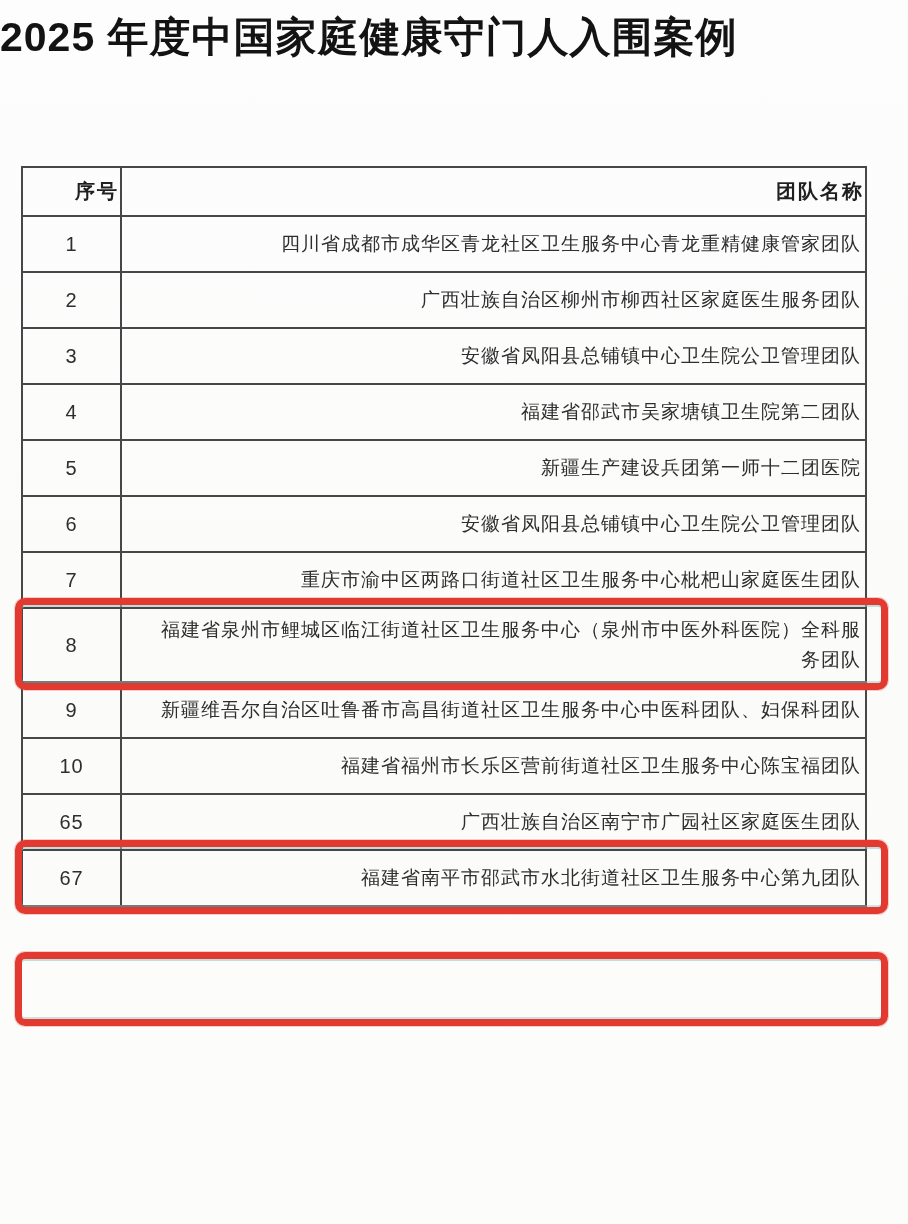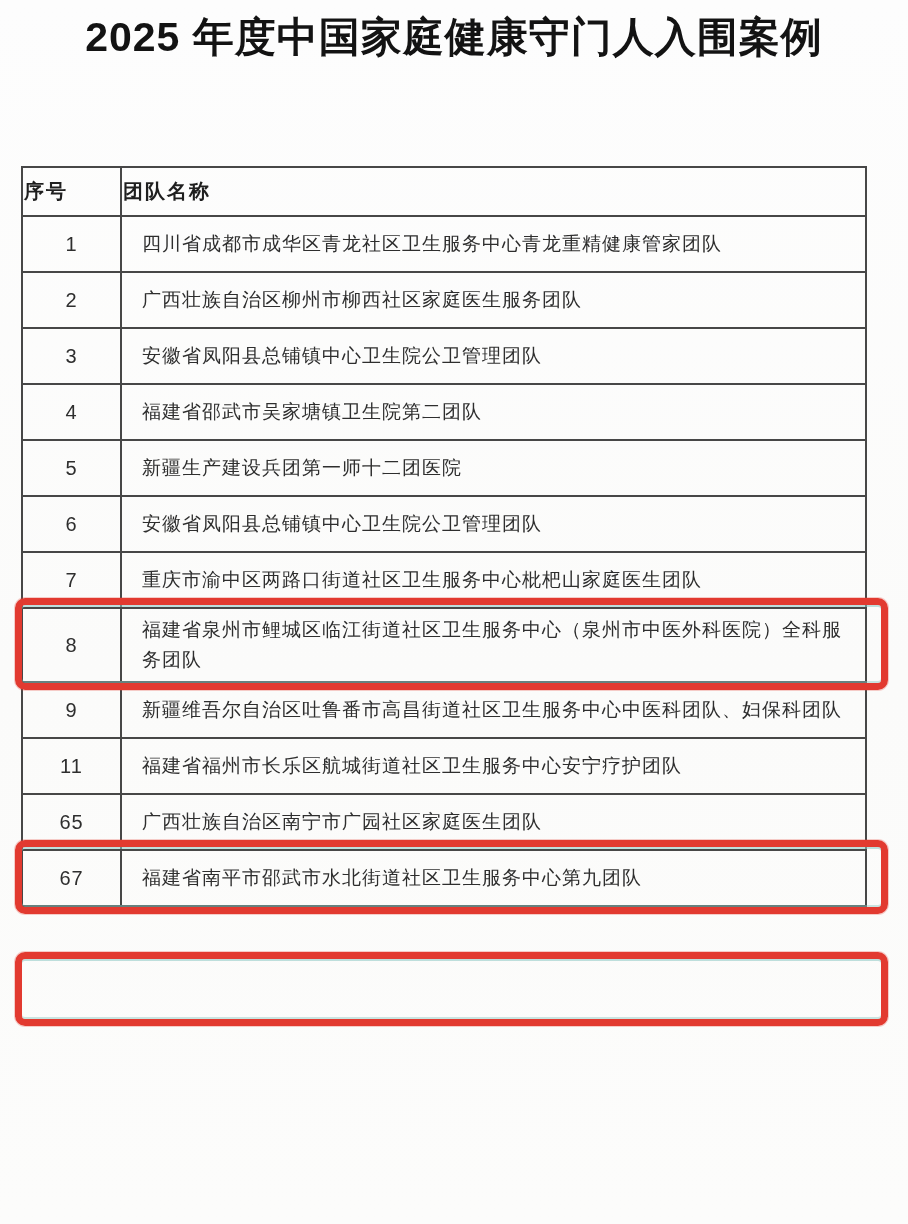--- a/index.html
+++ b/index.html
@@ -11,21 +11,21 @@
   }
   .page {
     position: relative;
     width: 908px; height: 1224px;
     background: linear-gradient(180deg, #fdfdfd 0%, #fbfbfa 55%, #fcfcfb 100%);
     box-sizing: border-box;
   }
   .doc-title {
     position: absolute;
     top: 8px; left: 0; right: 0;
-    text-align: center;
+    text-align: left;
     color: #131313;
     font-weight: 700;
     font-size: 41px;
     line-height: 59px;
     letter-spacing: 1px;
     margin: 0;
   }
   table.team-table {
     position: absolute;
     top: 166px; left: 21px;
@@ -39,36 +39,37 @@
     border: 2px solid #474747;
     color: #2e2e2e;
     background: transparent;
     box-sizing: border-box;
   }
   table.team-table th {
     height: 49px;
     font-size: 20px;
     font-weight: 700;
     letter-spacing: 2px;
-    text-align: left;
+    text-align: right;
     color: #1f1f1f;
   }
   table.team-table td { height: 56px; }
   td.c-no {
     text-align: center;
     font-size: 20px;
     letter-spacing: 1px;
     color: #333333;
   }
   td.c-name {
     font-size: 19px;
     letter-spacing: 1px;
     line-height: 30px;
     padding: 6px 4px 6px 20px;
     word-break: break-all;
+    text-align: right;
   }
   .red-box {
     position: absolute;
     box-sizing: border-box;
     border: 7px solid #e23a30;
     border-radius: 10px;
     box-shadow: inset 0 2px 0 rgba(139, 199, 194, 0.55),
                 inset 0 -2px 0 rgba(139, 199, 194, 0.45),
                 0 0 0 1px rgba(226, 58, 48, 0.25);
     pointer-events: none;
@@ -126,22 +127,22 @@
     </tr>
         <tr>
       <td class="c-no">8</td>
       <td class="c-name">福建省泉州市鲤城区临江街道社区卫生服务中心（泉州市中医外科医院）全科服务团队</td>
     </tr>
         <tr>
       <td class="c-no">9</td>
       <td class="c-name">新疆维吾尔自治区吐鲁番市高昌街道社区卫生服务中心中医科团队、妇保科团队</td>
     </tr>
         <tr>
-      <td class="c-no">11</td>
-      <td class="c-name">福建省福州市长乐区航城街道社区卫生服务中心安宁疗护团队</td>
+      <td class="c-no">10</td>
+      <td class="c-name">福建省福州市长乐区营前街道社区卫生服务中心陈宝福团队</td>
     </tr>
         <tr>
       <td class="c-no">65</td>
       <td class="c-name">广西壮族自治区南宁市广园社区家庭医生团队</td>
     </tr>
         <tr>
       <td class="c-no">67</td>
       <td class="c-name">福建省南平市邵武市水北街道社区卫生服务中心第九团队</td>
     </tr>
       </tbody>

